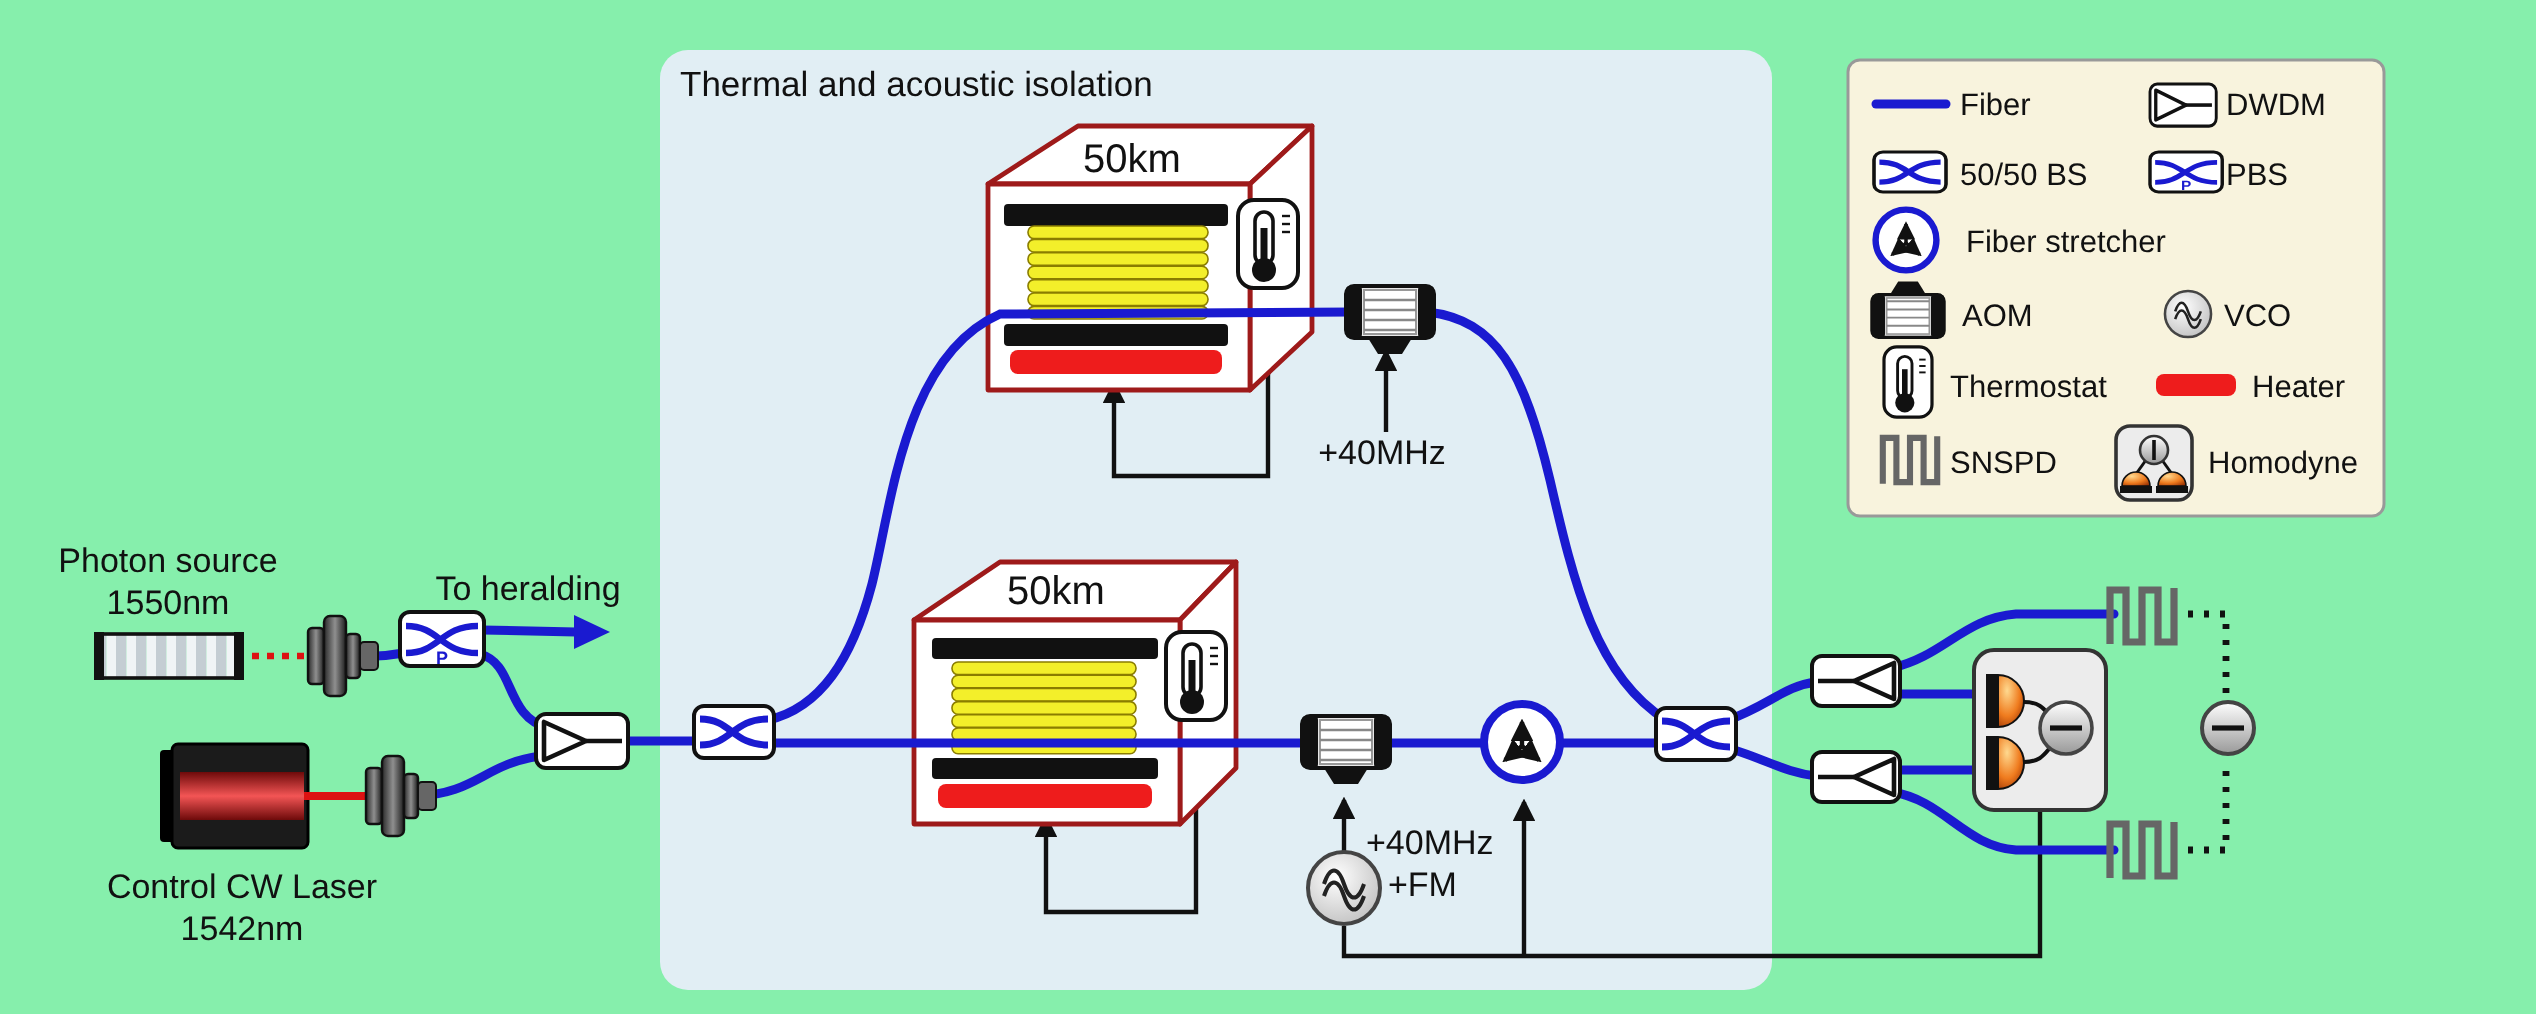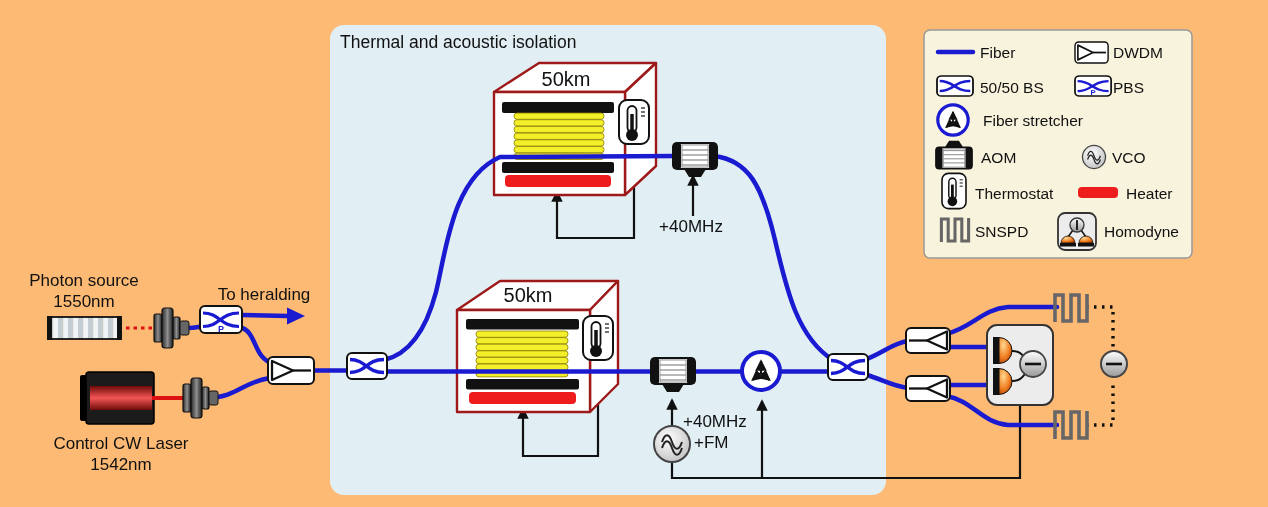--- a/index.html
+++ b/index.html
@@ -1,16 +1,16 @@
 <!DOCTYPE html>
 <html style="--fiber: #1a1ad0; --isolation_bg: #e1eef4; --legend_bg: #f8f3dd; --spool_outline: #9e1a1a; --heater: #ee1c1c; --coil: #f3ef2a; --beam_red: #dd1111;"><head>
 <meta charset="utf-8">
 <style>
   html,body{margin:0;padding:0;background:#fff;}
-  .canvas{position:relative;width:1268px;height:507px;background:#fdba74;overflow:hidden;
+  .canvas{position:relative;width:1268px;height:507px;background:#86efac;overflow:hidden;
           font-family:"Liberation Sans",sans-serif;}
   svg{position:absolute;left:0;top:0;}
   text{font-family:"Liberation Sans",sans-serif;fill:#111;}
   .t17{font-size:17px;}
   .t18{font-size:17.5px;}
   .t20{font-size:20px;}
   .tl{font-size:15.5px;}
   .tp{font-size:9px;font-weight:bold;fill:var(--fiber);}
   .fiber{stroke:var(--fiber);stroke-width:4.5;fill:none;stroke-linecap:round;}
   .fbk{stroke:#111;stroke-width:2.2;fill:none;}

